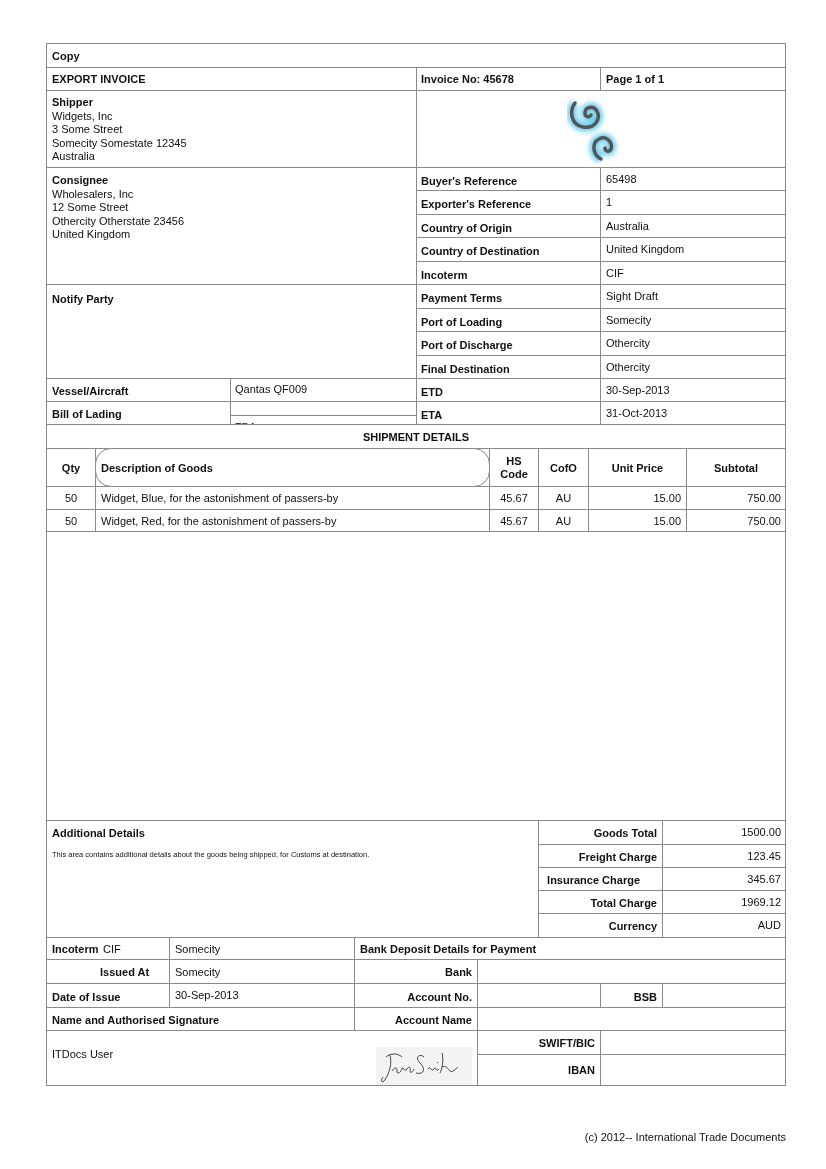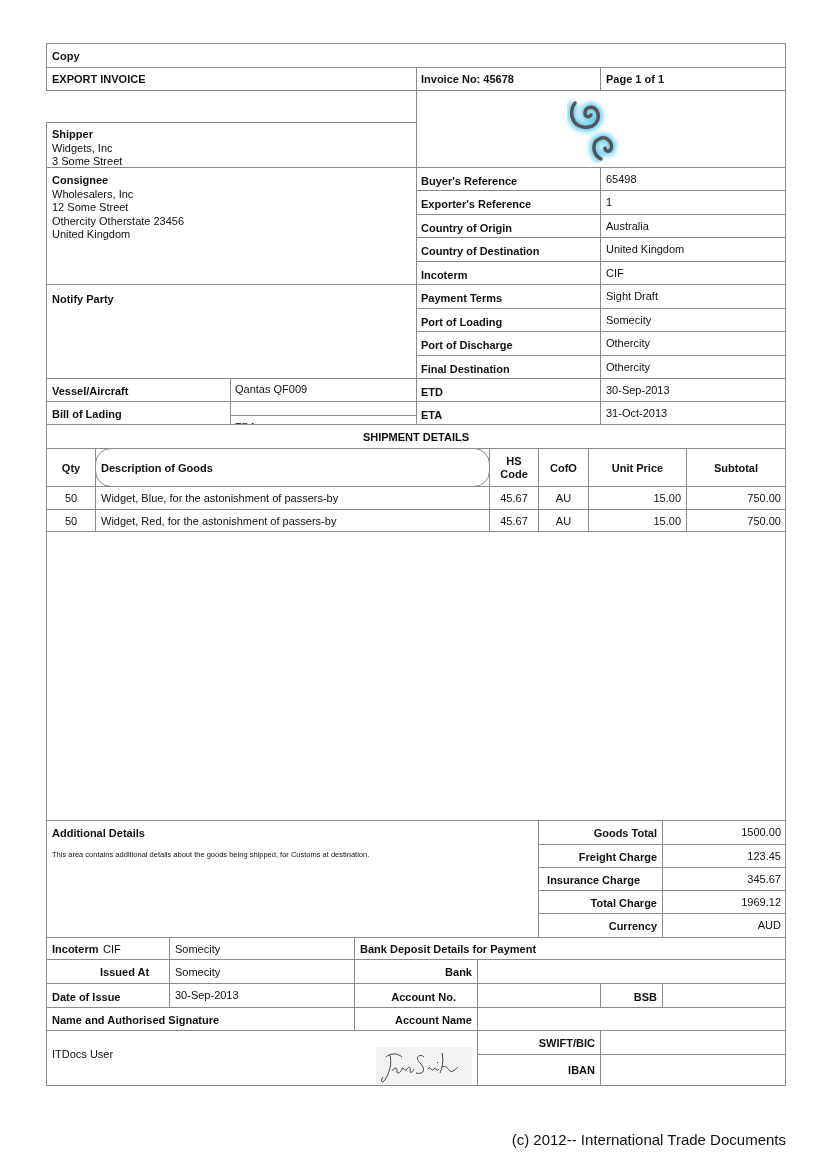--- a/index.html
+++ b/index.html
@@ -23,21 +23,21 @@
 <div class="c" style="left:46px;top:67px;width:371px;height:24px;">
   <span class="t lbl" style="left:5px;top:5px;">EXPORT INVOICE</span>
 </div>
 <div class="c" style="left:416px;top:67px;width:185px;height:24px;">
   <span class="t lbl" style="left:4px;top:5px;">Invoice No: 45678</span>
 </div>
 <div class="c" style="left:600px;top:67px;width:186px;height:24px;">
   <span class="t lbl" style="left:5px;top:5px;">Page 1 of 1</span>
 </div>
 
-<div class="c" style="left:46px;top:90px;width:371px;height:78px;margin-top:32px;">
+<div class="c" style="left:46px;top:90px;width:371px;height:78px;">
   <div class="block" style="left:5px;top:5px;">
     <div class="b">Shipper</div>
     <div>Widgets, Inc</div>
     <div>3 Some Street</div>
     <div>Somecity Somestate 12345</div>
     <div>Australia</div>
   </div>
 </div>
 <div class="c" style="left:416px;top:90px;width:370px;height:78px;">
   <svg style="position:absolute;left:150px;top:6px;" width="60" height="66" viewBox="0 0 60 66">
@@ -283,21 +283,21 @@
   <span class="t val" style="left:5px;top:6px;"></span>
 </div>
 
 <div class="c" style="left:46px;top:983px;width:124px;height:25px;">
   <span class="t lbl" style="left:5px;top:7px;">Date of Issue</span>
 </div>
 <div class="c" style="left:169px;top:983px;width:186px;height:25px;">
   <span class="t val" style="left:5px;top:5px;">30-Sep-2013</span>
 </div>
 <div class="c" style="left:354px;top:983px;width:124px;height:25px;">
-  <span class="t lbl r" style="right:21px;top:7px;">Account No.</span>
+  <span class="t lbl r" style="right:5px;top:7px;">Account No.</span>
 </div>
 <div class="c" style="left:477px;top:983px;width:124px;height:25px;">
   <span class="t val" style="left:5px;top:6px;"></span>
 </div>
 <div class="c" style="left:600px;top:983px;width:63px;height:25px;">
   <span class="t lbl r" style="right:5px;top:7px;">BSB</span>
 </div>
 <div class="c" style="left:662px;top:983px;width:124px;height:25px;">
   <span class="t val" style="left:5px;top:6px;"></span>
 </div>
@@ -333,13 +333,13 @@
 <div class="c" style="left:600px;top:1030px;width:186px;height:25px;">
   <span class="t val" style="left:5px;top:6px;"></span>
 </div>
 <div class="c" style="left:477px;top:1054px;width:124px;height:32px;">
   <span class="t lbl r" style="right:5px;top:9px;">IBAN</span>
 </div>
 <div class="c" style="left:600px;top:1054px;width:186px;height:32px;">
   <span class="t val" style="left:5px;top:9px;"></span>
 </div>
 
-<span class="t" style="right:40px;top:1131px;font-size:15px;">(c) 2012-- International Trade Documents</span>
+<span class="t" style="right:40px;top:1131px;font-size:11px;">(c) 2012-- International Trade Documents</span>
 
 </body></html>

